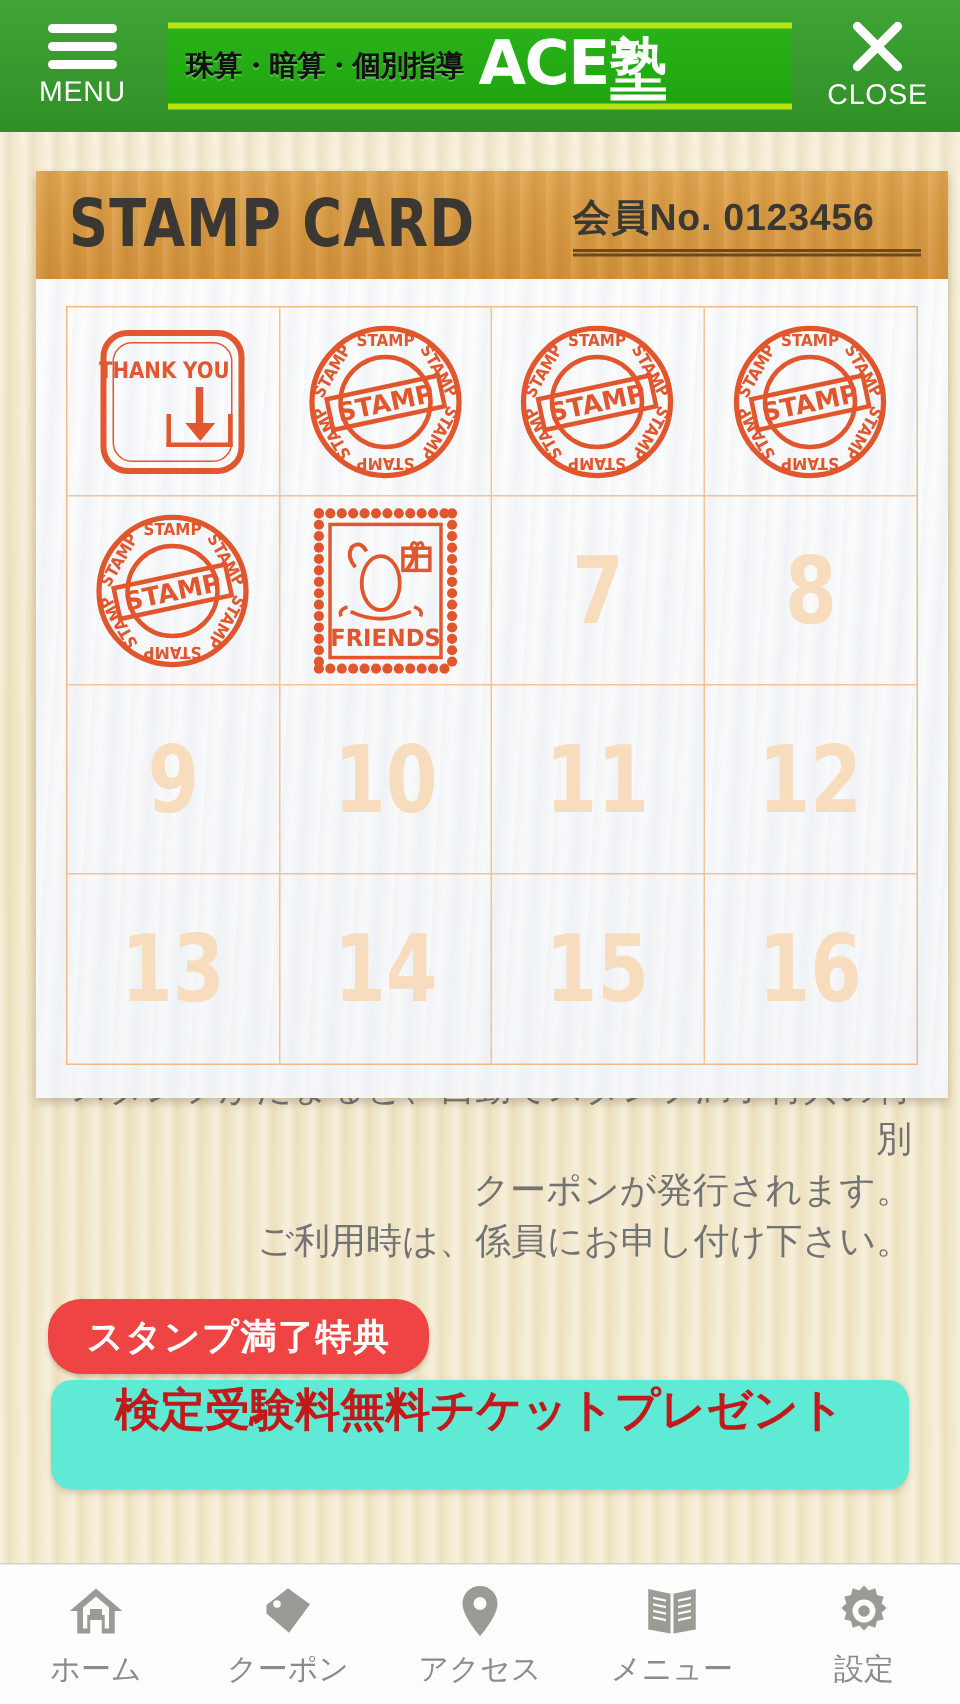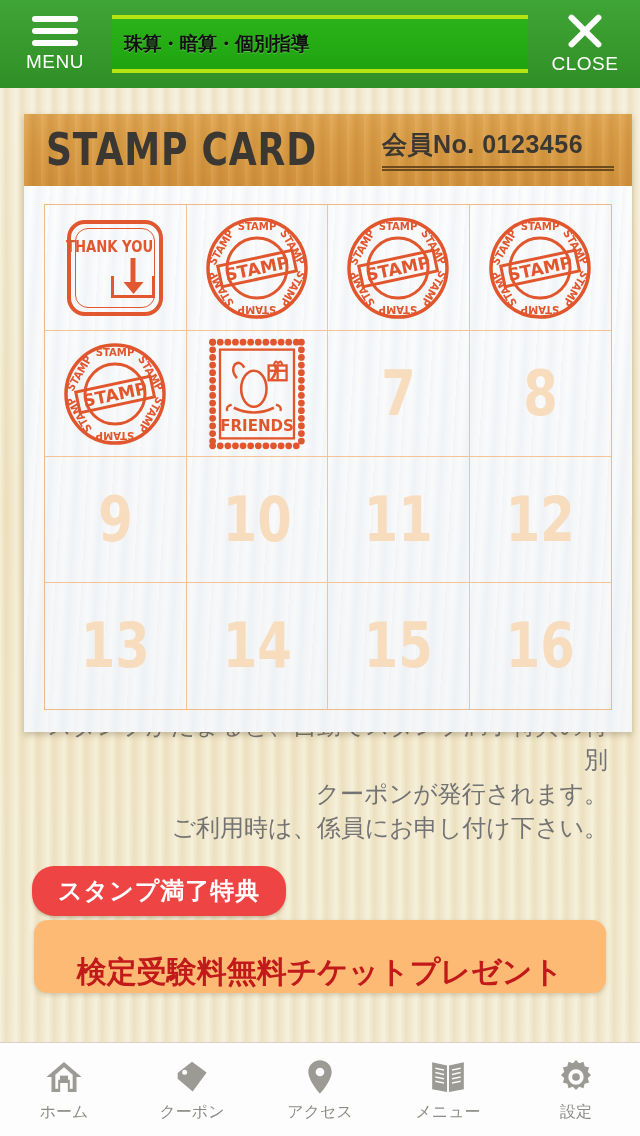--- a/index.html
+++ b/index.html
@@ -267,25 +267,25 @@
     padding: 9px 26px;
     border-radius: 22px;
     box-shadow: 0 2px 3px rgba(80,60,30,0.25);
     letter-spacing: 1px;
   }
   .reward-box {
     position: absolute;
     left: 34px; top: 920px;
     width: 572px;
     height: 73px;
-    background: #fdba74;
+    background: #5eead4;
     border-radius: 14px;
     box-shadow: 0 2px 4px rgba(100,80,40,0.22);
     display: flex;
-    align-items: flex-end;
+    align-items: flex-start;
     justify-content: center;
   }
   .reward-text {
     color: #c2191b;
     font-size: 30px;
     font-weight: bold;
     letter-spacing: 0px;
     white-space: nowrap;
   }
 
@@ -303,41 +303,45 @@
     flex: 1;
     display: flex;
     flex-direction: column;
     align-items: center;
     justify-content: center;
     gap: 4px;
     cursor: pointer;
     user-select: none;
   }
   .nav-icon { width: 42px; height: 42px; display:flex; align-items:center; justify-content:center; }
-  .nav-label { font-size: 16px; color: #8d8b86; letter-spacing: 0px; }
+  .nav-label { font-size: 20px; color: #8d8b86; letter-spacing: 0px; }
   .nav-icon svg { fill: #9c9a95; }
 </style>
 </head>
 <body>
 
 <div class="page-bg"></div>
 
 <div class="header">
 
   <div class="hdr-btn">
     <div class="burger">
       <span></span>
         <span></span>
         <span></span>
     </div>
     <div class="lbl">MENU</div>
   </div>
 
   <div class="logo-banner">
     <div class="logo-sub">珠算・暗算・個別指導</div>
+    <div class="logo-main">
+      <span>ACE</span>
+        <span class="jp">塾</span>
+    </div>
   </div>
 
   <div class="hdr-btn">
     <div class="xmark">
       <span></span>
         <span></span>
     </div>
     <div class="lbl">CLOSE</div>
   </div>
 

